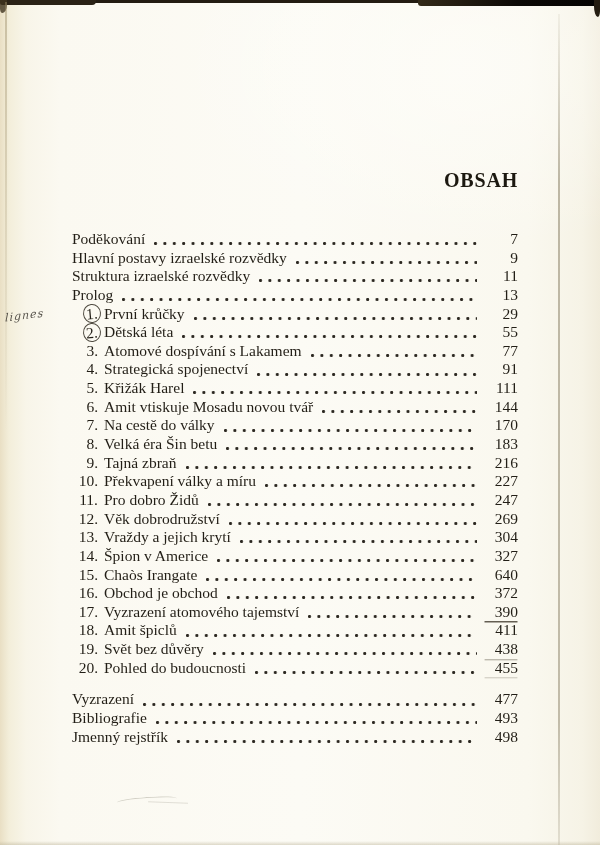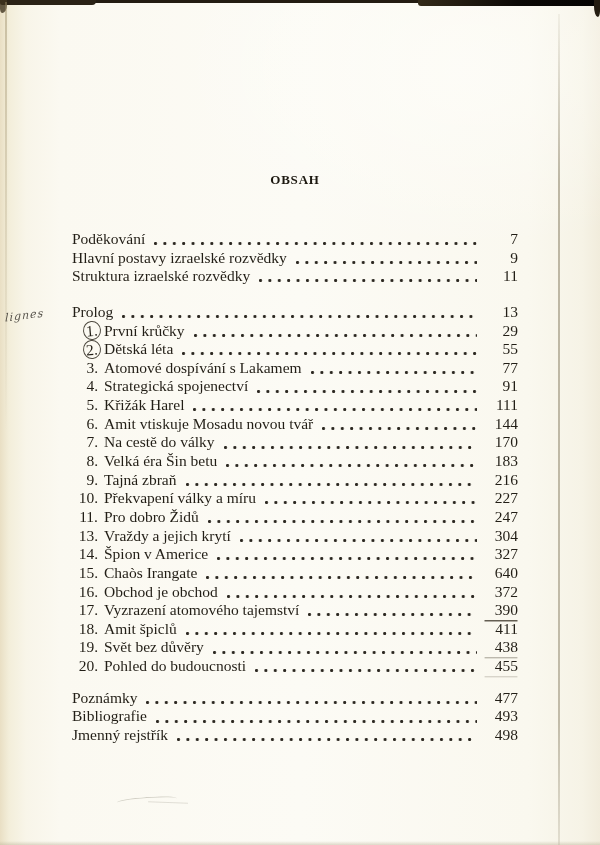--- a/index.html
+++ b/index.html
@@ -32,24 +32,24 @@
     font-style: italic; font-size: 11px; letter-spacing: 1px;
     color: #45413a; opacity: .9;
     transform: rotate(-7deg) skewX(-8deg);
   }
   .pencil-smudge { position: absolute; left: 117px; top: 797px; width: 60px; height: 6px;
     border-top: 1.5px solid rgba(105,99,84,.28); border-radius: 50%; transform: rotate(-4deg); }
   .pencil-smudge2 { position: absolute; left: 148px; top: 802px; width: 40px; height: 4px;
     border-top: 1px solid rgba(105,99,84,.18); transform: rotate(2deg); }
   
   .content { position: absolute; top: 0; left: 0; width: 600px; padding: 168px 82px 0 72px; box-sizing: border-box; }
-  .title { margin: 0; text-align: center; font-size: 13px; font-weight: 700; letter-spacing: .8px; line-height: 24px; color: #1c1810; }
+  .title { margin: 0; text-align: right; font-size: 20px; font-weight: 700; letter-spacing: .8px; line-height: 24px; color: #1c1810; }
   .section { margin: 0; }
   .front-section { margin-top: 38px; }
-  .chapters-section { margin-top: 17px; }
+  .chapters-section { }
   .back-section { margin-top: 13px; }
   .row { display: flex; align-items: baseline; height: 18.65px; line-height: 18.65px; font-size: 15.5px; justify-content: space-between; }
   .num { flex: none; width: 26px; margin-right: 6px; text-align: right; white-space: nowrap; }
   .label { flex: none; white-space: nowrap; }
   .leader {
     flex: 1 1 auto; align-self: stretch; margin: 0 7px;
     background-image: radial-gradient(circle at 1.5px 1.5px, #2b2720 1.2px, rgba(0,0,0,0) 1.9px);
     background-size: 9.4px 3px; background-repeat: repeat-x;
     background-position: left 2px bottom 3.5px;
   }
@@ -166,20 +166,26 @@
           <span class="leader"></span>
           <span class="page-num">227</span>
         </div>
         <div class="row">
           <span class="num">11.</span>
           <span class="label">Pro dobro Židů</span>
           <span class="leader"></span>
           <span class="page-num">247</span>
         </div>
         <div class="row">
+          <span class="num">12.</span>
+          <span class="label">Věk dobrodružství</span>
+          <span class="leader"></span>
+          <span class="page-num">269</span>
+        </div>
+        <div class="row">
           <span class="num">13.</span>
           <span class="label">Vraždy a jejich krytí</span>
           <span class="leader"></span>
           <span class="page-num">304</span>
         </div>
         <div class="row">
           <span class="num">14.</span>
           <span class="label">Špion v Americe</span>
           <span class="leader"></span>
           <span class="page-num">327</span>
@@ -216,21 +222,21 @@
         </div>
         <div class="row">
           <span class="num">20.</span>
           <span class="label">Pohled do budoucnosti</span>
           <span class="leader"></span>
           <span class="page-num mark-xfaint">455</span>
         </div>
       </div>
     <div class="section back-section" id="back-list">
         <div class="row">
-          <span class="label">Poznámky</span>
+          <span class="label">Vyzrazení</span>
           <span class="leader"></span>
           <span class="page-num">477</span>
         </div>
         <div class="row">
           <span class="label">Bibliografie</span>
           <span class="leader"></span>
           <span class="page-num">493</span>
         </div>
         <div class="row">
           <span class="label">Jmenný rejstřík</span>

